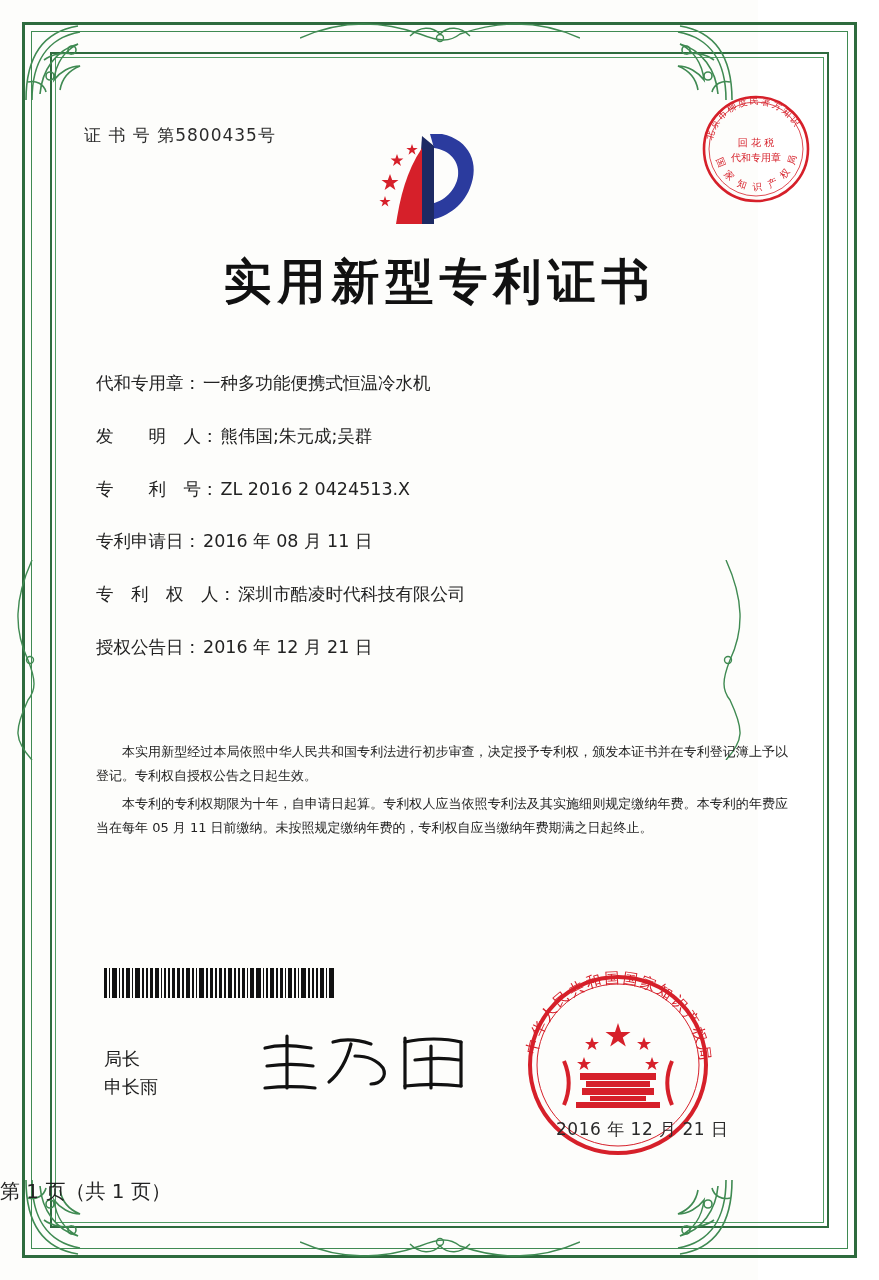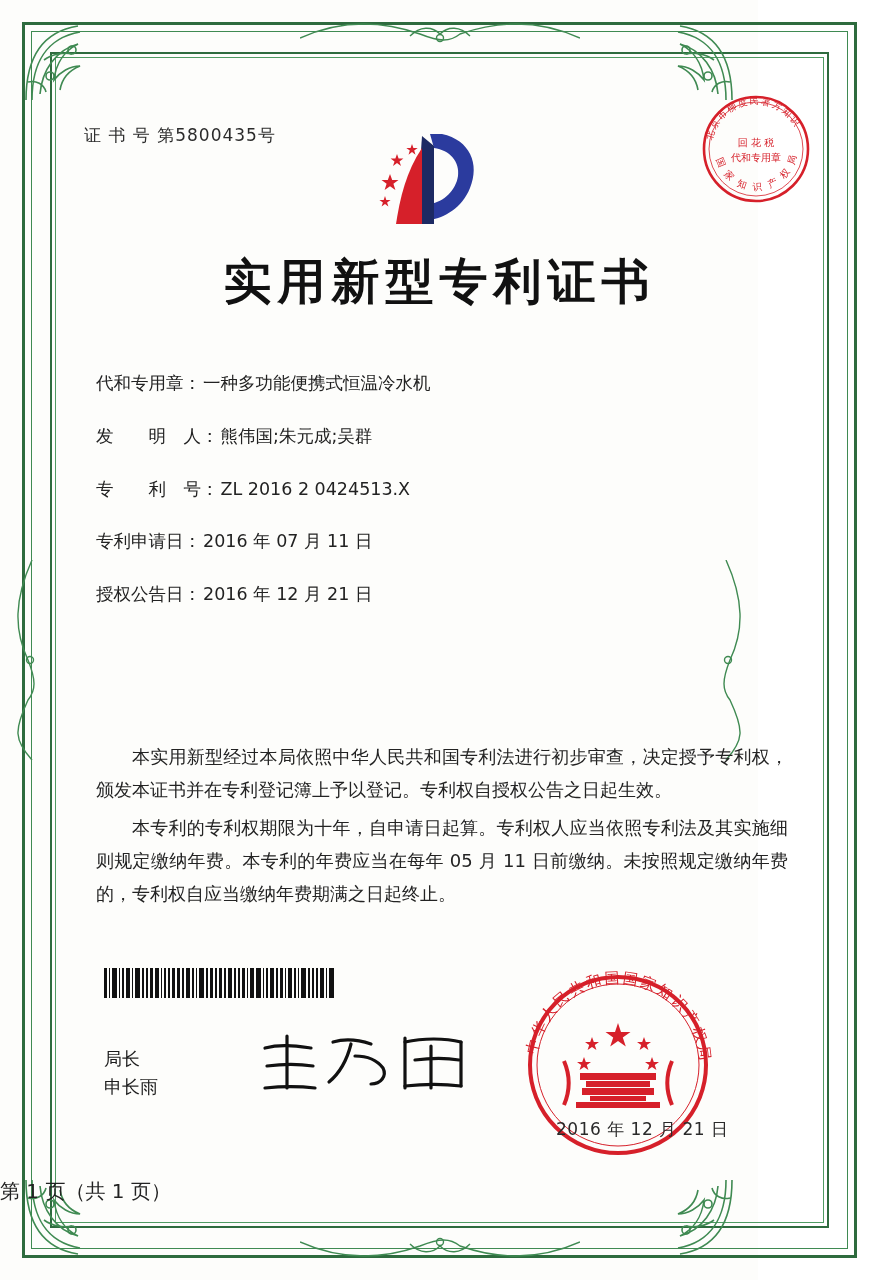--- a/index.html
+++ b/index.html
@@ -133,21 +133,21 @@
     color: #222;
     margin-left: 2px;
     text-align: right;
   }
 
   
   .paragraphs {
     position: absolute;
     left: 96px; top: 740px;
     width: 692px;
-    font-size: 18px;
+    font-size: 13px;
     line-height: 1.85;
     color: #232323;
     text-align: justify;
   }
   .paragraphs p {
     margin: 0 0 4px 0;
     text-indent: 2em;
   }
 
   
@@ -349,21 +349,25 @@
     <div class="field-row">
       <span class="field-label">发　　明　人：</span>
       <span class="field-value">熊伟国;朱元成;吴群</span>
     </div>
     <div class="field-row">
       <span class="field-label">专　　利　号：</span>
       <span class="field-value">ZL 2016 2 0424513.X</span>
     </div>
     <div class="field-row">
       <span class="field-label">专利申请日：</span>
-      <span class="field-value">2016 年 07 月 11 日</span>
+      <span class="field-value">2016 年 08 月 11 日</span>
+    </div>
+    <div class="field-row">
+      <span class="field-label">专　利　权　人：</span>
+      <span class="field-value">深圳市酷凌时代科技有限公司</span>
     </div>
     <div class="field-row">
       <span class="field-label">授权公告日：</span>
       <span class="field-value">2016 年 12 月 21 日</span>
     </div>
   </div>
 
   <div class="paragraphs">
     <p>本实用新型经过本局依照中华人民共和国专利法进行初步审查，决定授予专利权，颁发本证书并在专利登记簿上予以登记。专利权自授权公告之日起生效。</p>
     <p>本专利的专利权期限为十年，自申请日起算。专利权人应当依照专利法及其实施细则规定缴纳年费。本专利的年费应当在每年 05 月 11 日前缴纳。未按照规定缴纳年费的，专利权自应当缴纳年费期满之日起终止。</p>

